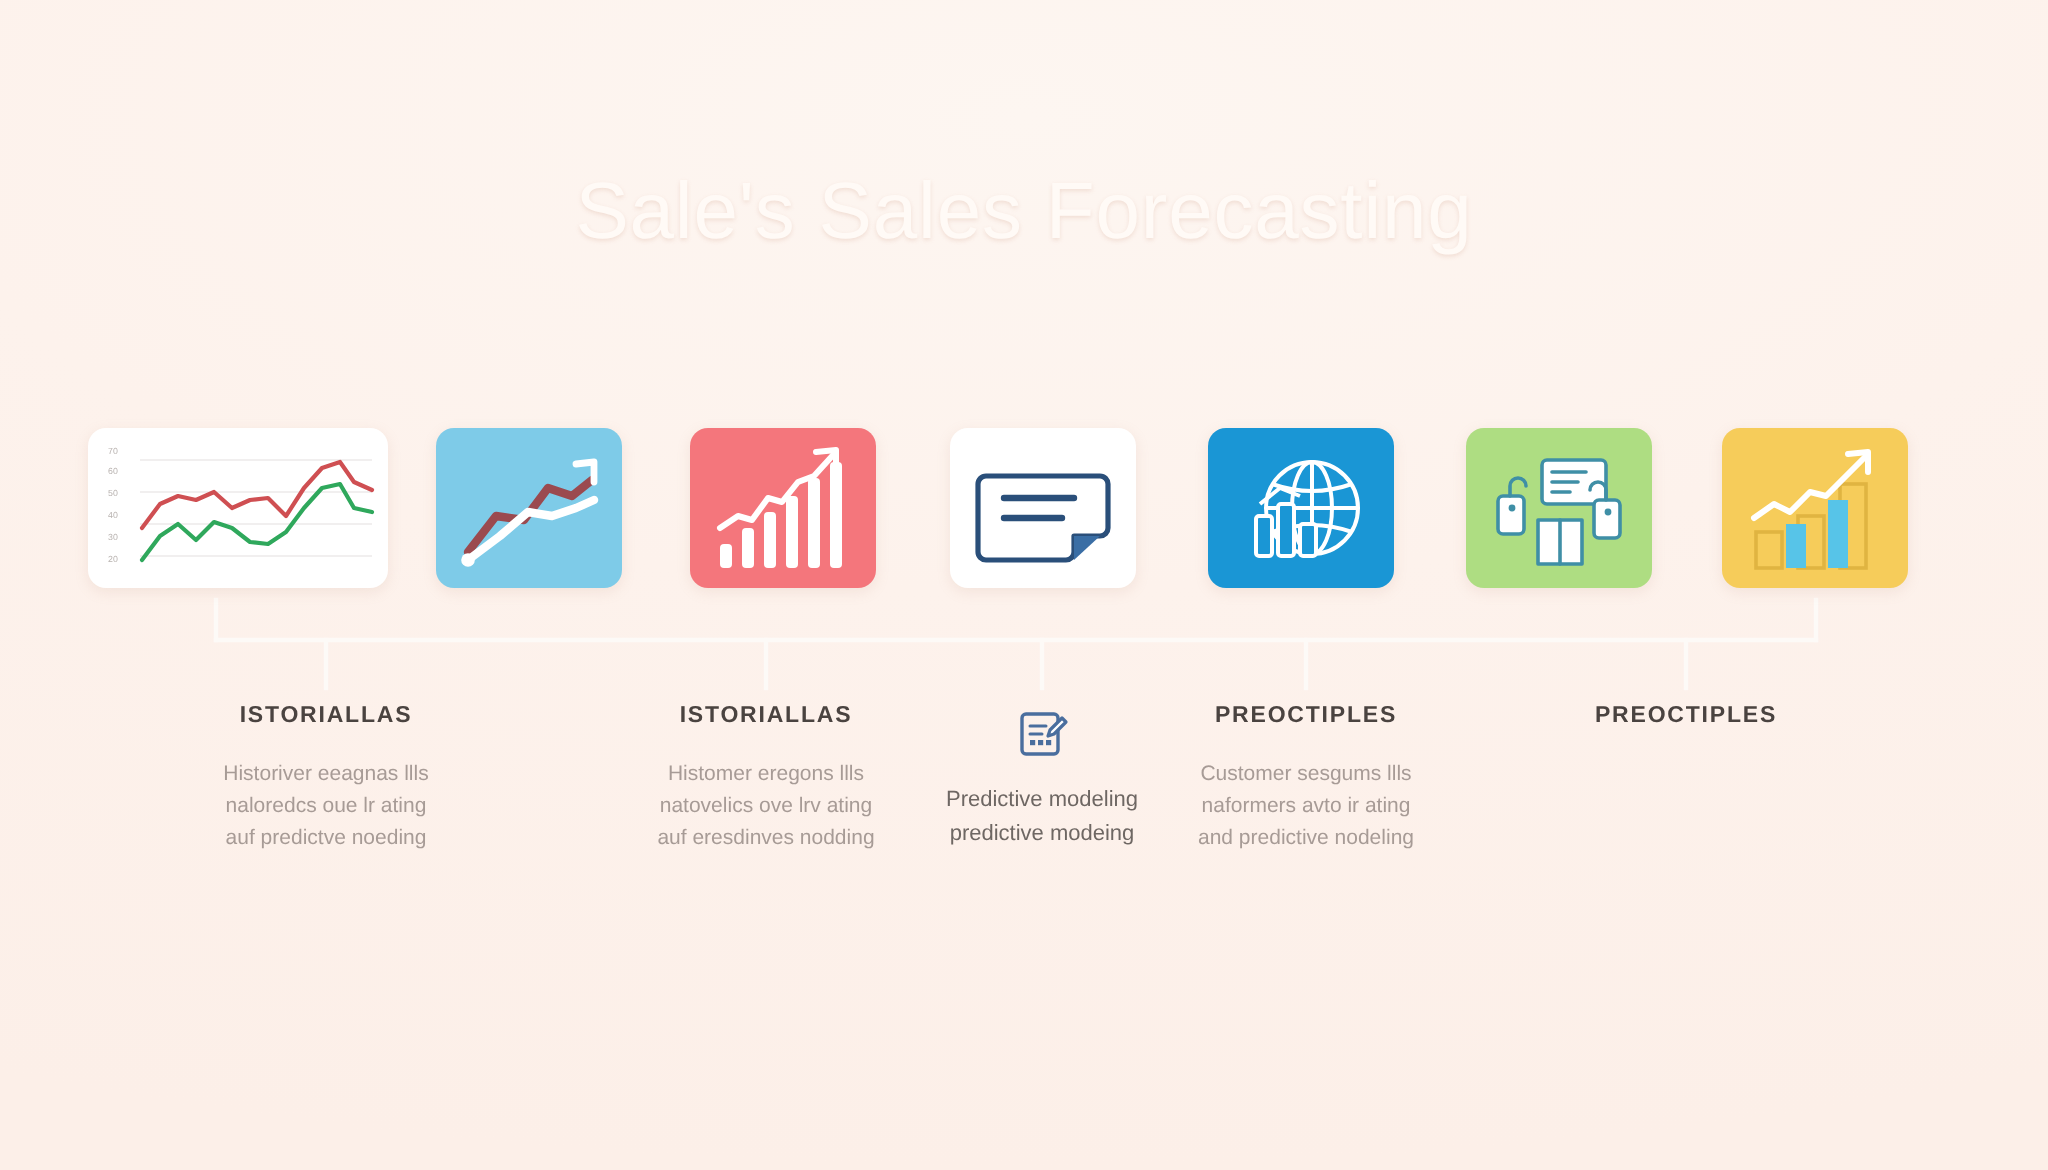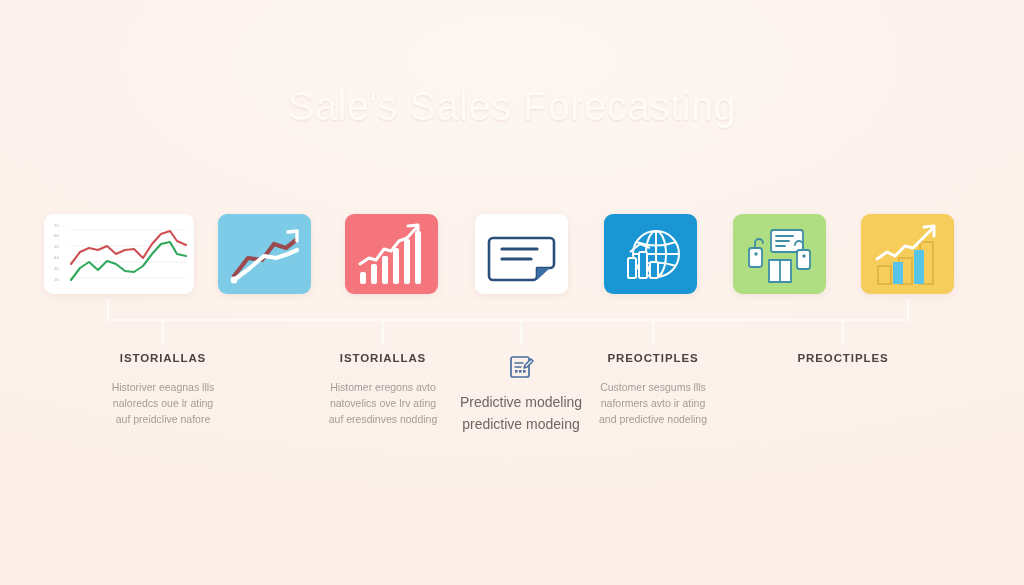--- a/index.html
+++ b/index.html
@@ -64,21 +64,21 @@
     white-space: nowrap;
   }
   .cap-body {
     font-size: 10.5px;
     line-height: 1.52;
     color: #a79b96;
     white-space: pre-line;
   }
   .caption.center .cap-body {
     color: #6e6763;
-    font-size: 14px;
+    font-size: 11px;
     line-height: 1.55;
   }
   .cap-icon { height: 30px; margin-bottom: 10px; }
   .cap-icon svg { display: block; margin: 0 auto; }
 </style>
 </head>
 <body>
 
 <div id="stage">
 
@@ -229,26 +229,26 @@
       </span>
     </div>
   </div>
 
   <div class="captions">
 
     <div class="caption" style="left:68px; width:190px;">
       <div class="cap-head">ISTORIALLAS</div>
       <div class="cap-body">Historiver eeagnas llls
 naloredcs oue lr ating
-auf preidclive nafore</div>
+auf predictve noeding</div>
     </div>
 
     <div class="caption" style="left:288px; width:190px;">
       <div class="cap-head">ISTORIALLAS</div>
-      <div class="cap-body">Histomer eregons avto
+      <div class="cap-body">Histomer eregons llls
 natovelics ove lrv ating
 auf eresdinves nodding</div>
     </div>
 
     <div class="caption center" style="left:436px; width:170px;">
       <div class="cap-icon">
         <svg width="30" height="30" viewBox="0 0 30 30">
           <rect x="5" y="5" width="18" height="20" rx="2" fill="none" stroke="#4a6e9e" stroke-width="1.7"></rect>
           <g stroke="#4a6e9e" stroke-width="1.5" stroke-linecap="round">
             <line x1="9" y1="11" x2="17" y2="11"></line>

